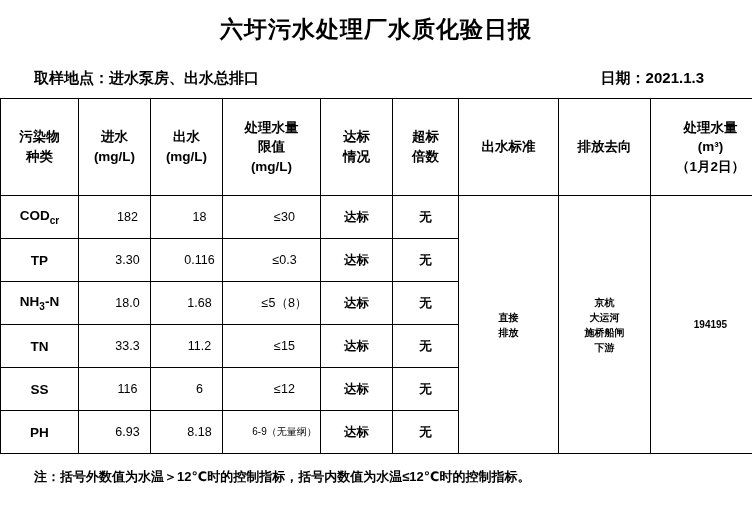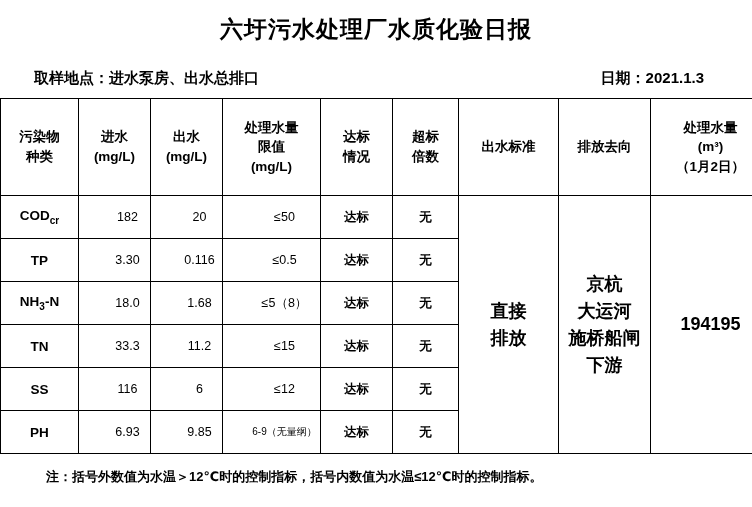--- a/index.html
+++ b/index.html
@@ -45,21 +45,21 @@
     border-collapse: collapse;
     width: 708px;
     margin: 0 auto;
     table-layout: fixed;
   }
   table.report td {
     border: 1px solid #000000;
     text-align: center;
     vertical-align: middle;
     font-family: "Liberation Sans", "DejaVu Sans", sans-serif;
-    font-size: 18px;
+    font-size: 10px;
     font-weight: bold;
     padding: 2px 1px;
   }
   table.report td.head {
     font-size: 13.5px;
     line-height: 1.45;
     height: 92px;
   }
   table.report td.rowlabel {
     font-size: 13.5px;
@@ -81,21 +81,21 @@
   }
   td.bigger {
     font-size: 25px;
     font-weight: bold;
   }
   .sub { font-size: 10px; vertical-align: sub; }
   .note {
     font-family: "Liberation Sans", "DejaVu Sans", sans-serif;
     font-size: 13px;
     font-weight: bold;
-    padding: 14px 0 0 46px;
+    padding: 14px 0 0 34px;
   }
   .stack-line { display: block; }
 </style>
 </head>
 <body>
 
 <div class="page">
 
   <div class="title">六圩污水处理厂水质化验日报</div>
 
@@ -150,42 +150,42 @@
           <span class="stack-line">(m³)</span>
           <span class="stack-line">（1月2日）</span>
         </td>
       </tr>
 
       <tr>
         <td class="rowlabel">
           <span>COD</span><span class="sub">cr</span>
         </td>
         <td class="cell">182</td>
-        <td class="cell">20</td>
-        <td class="cell">≤50</td>
+        <td class="cell">18</td>
+        <td class="cell">≤30</td>
         <td class="cell-b">达标</td>
         <td class="cell-b">无</td>
         <td class="big" rowspan="6">
           <span class="stack-line">直接</span>
           <span class="stack-line">排放</span>
         </td>
         <td class="big" rowspan="6">
           <span class="stack-line">京杭</span>
           <span class="stack-line">大运河</span>
           <span class="stack-line">施桥船闸</span>
           <span class="stack-line">下游</span>
         </td>
         <td class="bigger" rowspan="6">194195</td>
       </tr>
 
       <tr>
         <td class="rowlabel">TP</td>
         <td class="cell">3.30</td>
         <td class="cell">0.116</td>
-        <td class="cell">≤0.5</td>
+        <td class="cell">≤0.3</td>
         <td class="cell-b">达标</td>
         <td class="cell-b">无</td>
       </tr>
 
       <tr>
         <td class="rowlabel">
           <span>NH</span><span class="sub">3</span><span>-N</span>
         </td>
         <td class="cell">18.0</td>
         <td class="cell">1.68</td>
@@ -208,21 +208,21 @@
         <td class="cell">116</td>
         <td class="cell">6</td>
         <td class="cell">≤12</td>
         <td class="cell-b">达标</td>
         <td class="cell-b">无</td>
       </tr>
 
       <tr>
         <td class="rowlabel">PH</td>
         <td class="cell">6.93</td>
-        <td class="cell">9.85</td>
+        <td class="cell">8.18</td>
         <td class="cell" style="font-size:10px">6-9（无量纲）</td>
         <td class="cell-b">达标</td>
         <td class="cell-b">无</td>
       </tr>
     </tbody>
   </table>
 
   <div class="note">注：括号外数值为水温＞12℃时的控制指标，括号内数值为水温≤12℃时的控制指标。</div>
 
 </div>

